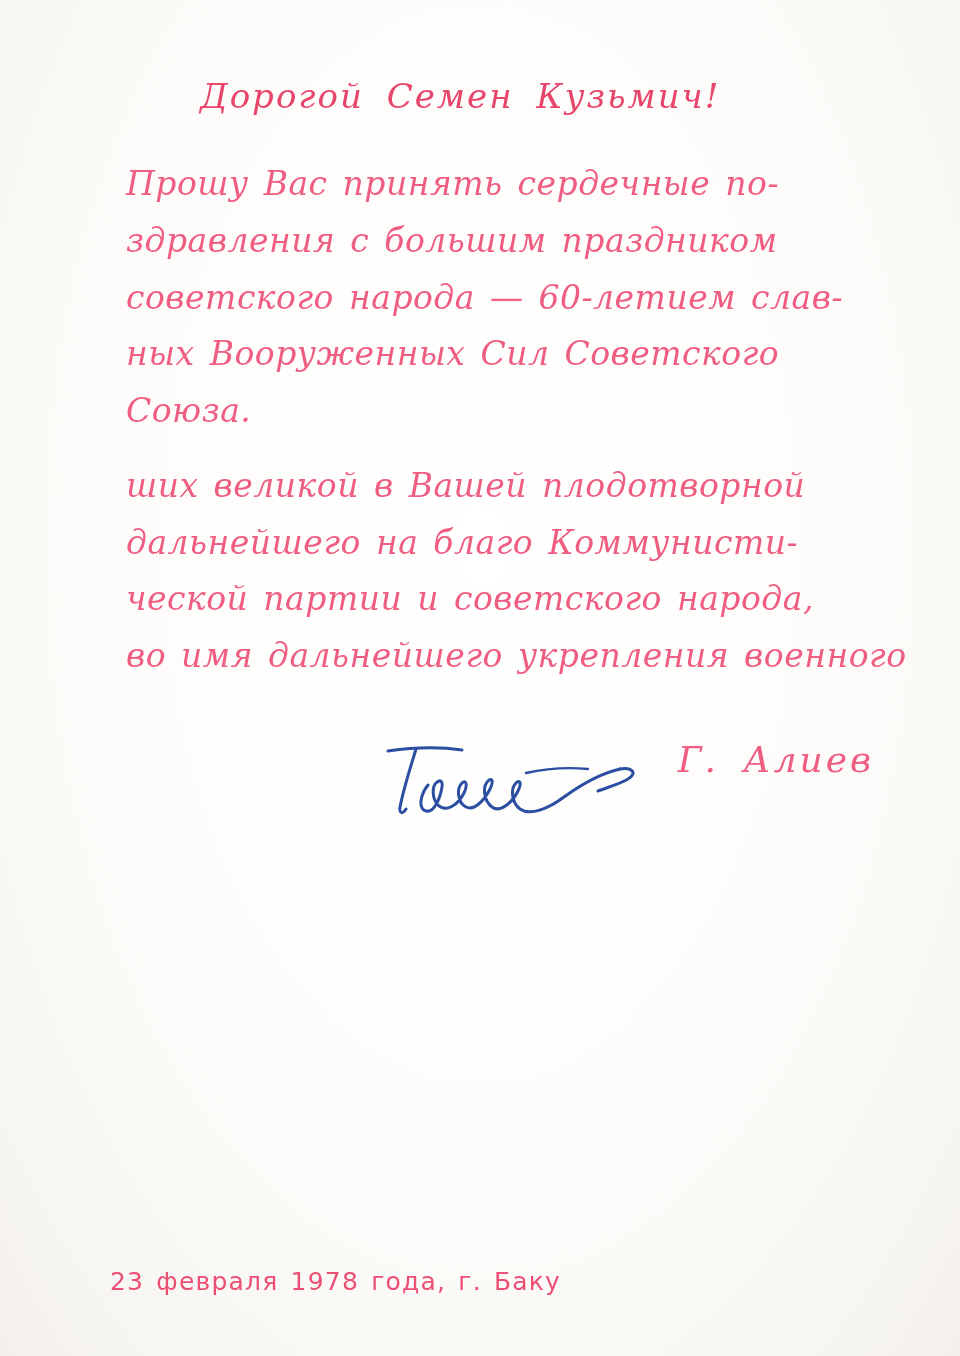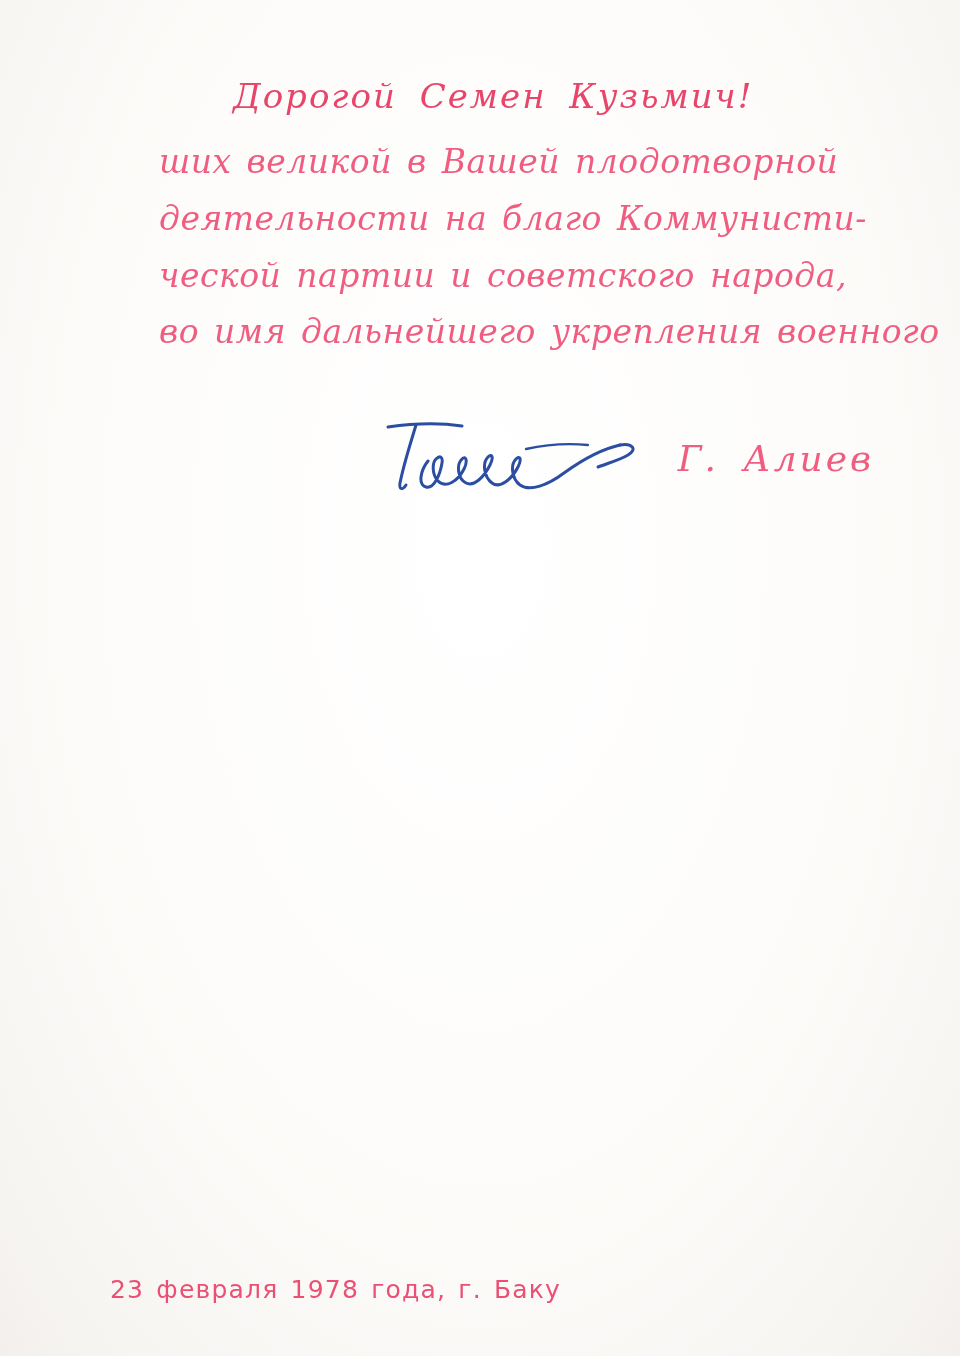--- a/index.html
+++ b/index.html
@@ -21,21 +21,20 @@
     inset: 0;
     background:
       radial-gradient(ellipse at 50% 40%, #ffffff 0%, #fdfcfa 55%, #f7f5f2 88%, #f2efec 100%);
   }
 
   .sheet {
     position: absolute;
     inset: 0;
     padding: 62px 72px 40px 72px;
     box-sizing: border-box;
-    margin-left: 33px;
   }
 
   .salutation {
     color: #e8456b;
     font-family: "DejaVu Serif", serif;
     font-style: italic;
     font-size: 34px;
     letter-spacing: 2px;
     word-spacing: 10px;
     margin-top: 14px;
@@ -59,21 +58,21 @@
   .para.p2 { margin-top: 18px; text-indent: 54px; }
 
   .para .line {
     display: block;
     white-space: nowrap;
   }
 
   .signature-row {
     margin-top: 54px;
     display: flex;
-    align-items: center;
+    align-items: flex-start;
     justify-content: flex-end;
     gap: 2px;
     padding-right: 14px;
   }
 
   .signature-mark {
     position: relative;
     width: 300px;
     height: 92px;
   }
@@ -86,42 +85,49 @@
     font-size: 36px;
     letter-spacing: 3px;
     word-spacing: 10px;
     white-space: nowrap;
     padding-bottom: 6px;
   }
 
   .footer {
     position: absolute;
     left: 110px;
-    bottom: 52px;
+    bottom: 60px;
     color: #ec4f74;
     font-family: "DejaVu Sans", sans-serif;
     font-size: 25px;
     letter-spacing: 1.2px;
     word-spacing: 3px;
     white-space: nowrap;
   }
 </style>
 </head>
 <body>
 
 <div class="paper"></div>
 
 <div class="sheet">
 
   <div class="salutation">Дорогой  Семен  Кузьмич!</div>
 
+  <div class="para p1">
+    <span class="line">Прошу Вас принять сердечные по-</span>
+    <span class="line">здравления  с  большим  праздником</span>
+    <span class="line">советского народа — 60-летием слав-</span>
+    <span class="line">ных  Вооруженных  Сил  Советского</span>
+    <span class="line">Союза.</span>
+  </div>
 
   <div class="para p2">
     <span class="line">ших  великой  в  Вашей  плодотворной</span>
-    <span class="line">деятельности на благо Коммунисти-</span>
+    <span class="line">дальнейшего на благо Коммунисти-</span>
     <span class="line">ческой  партии  и  советского  народа,</span>
     <span class="line">во имя дальнейшего укрепления военного</span>
   </div>
 
   <div class="signature-row">
 
     <div class="signature-mark">
       <svg width="300" height="92" viewBox="0 0 300 92" xmlns="http://www.w3.org/2000/svg" aria-hidden="true">
         <g fill="none" stroke="#2b4ea2" stroke-linecap="round" stroke-linejoin="round">
           <path d="M12 12 C40 8, 66 8, 86 11" stroke-width="3"></path>

